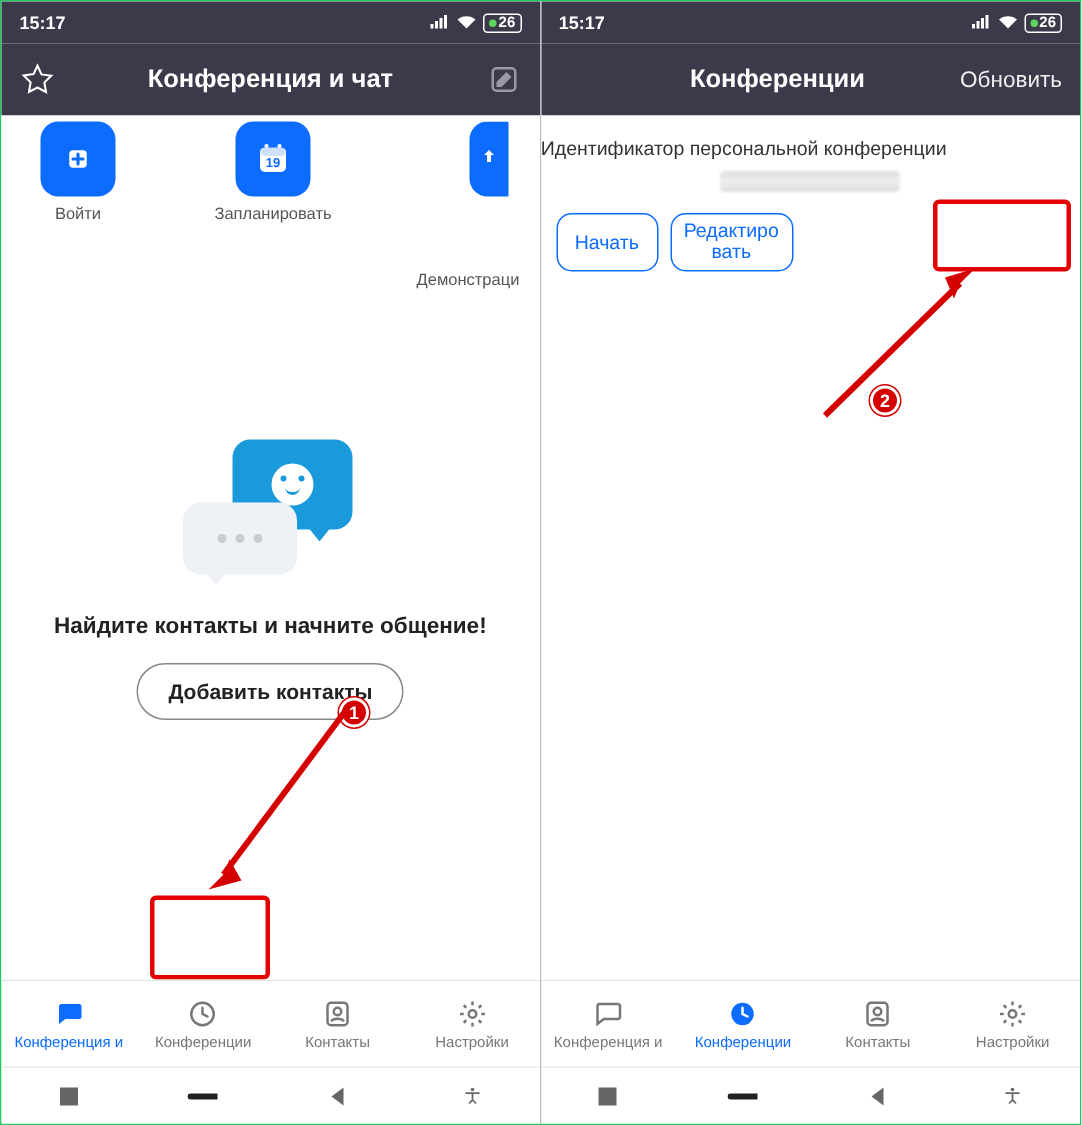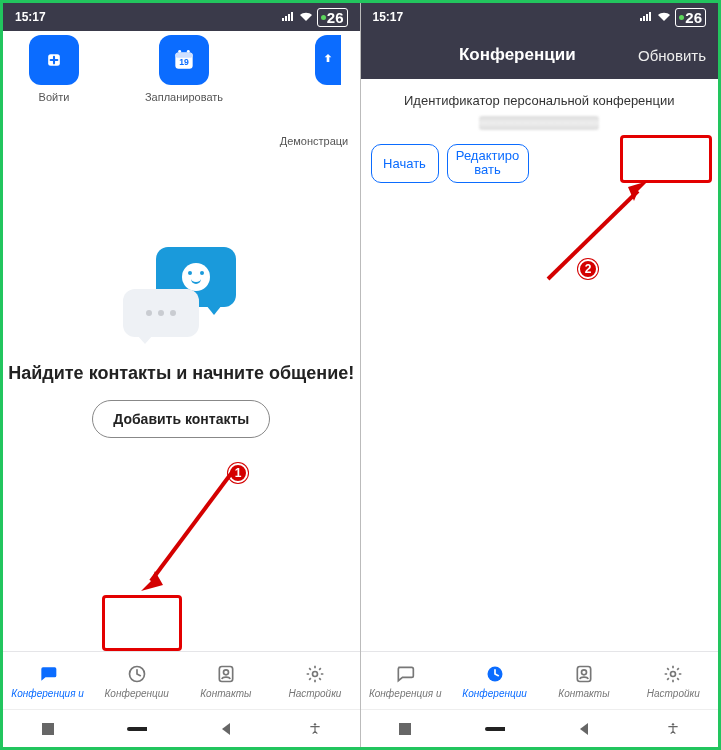--- a/index.html
+++ b/index.html
@@ -1,23 +1,23 @@
 <!DOCTYPE html>
 <html><head>
 <meta charset="utf-8">
 <style>
   * { box-sizing: border-box; margin: 0; padding: 0; }
   body { font-family: -apple-system, Arial, sans-serif; background: #fff; }
-  .container { display: flex; width: 721px; height: 750px; border: 3px solid #22c55e; }
+  .container { display: flex; width: 721px; height: 750px; border: 1px solid #22c55e; }
   .screen { width: 50%; height: 100%; display: flex; flex-direction: column; position: relative; border-right:1px solid #bbb; background:#fff; }
   .screen:last-child { border-right: none; }
 
   .statusbar { height: 28px; background:#3a3a4a; color:#fff; display:flex; align-items:center; justify-content:space-between; padding:0 12px; font-size:12px; font-weight:600; }
   .status-icons { display:flex; align-items:center; gap:4px; }
-  .battery { border:1px solid #fff; border-radius:3px; padding:0 3px; font-size:15px; display:flex; align-items:center; gap:1px; }
+  .battery { border:1px solid #fff; border-radius:3px; padding:0 3px; font-size:10px; display:flex; align-items:center; gap:1px; }
   .bat-dot{width:5px;height:5px;border-radius:50%;background:#5cd65c;}
 
   .header { height: 48px; background:#3a3a4a; color:#fff; display:flex; align-items:center; justify-content:space-between; padding:0 12px; }
   .header-title { font-size:17px; font-weight:600; color:#fff; flex:1; text-align:center; }
   .header-action { font-size:15px; color:#eee; width:auto; }
   .hicon { width:24px; display:flex; justify-content:center; }
 
   .content { flex:1; display:flex; flex-direction:column; background:#fff; overflow:hidden; position:relative; }
 
   .searchbar { margin:10px 12px; background:#f0f0f2; border-radius:8px; height:34px; display:flex; align-items:center; padding:0 10px; color:#999; font-size:14px; gap:8px; }
@@ -32,34 +32,34 @@
   .chat-illustration { margin-top:100px; display:flex; flex-direction:column; align-items:center; position:relative; }
   .bubble1 { width:80px; height:60px; background:#1a9adb; border-radius:12px; position:relative; display:flex; align-items:center; justify-content:center; margin-left:30px; }
   .bubble1::after { content:''; position:absolute; right:14px; bottom:-8px; width:0;height:0;border-left:8px solid transparent;border-right:8px solid transparent;border-top:10px solid #1a9adb; }
   .smile { width:28px;height:28px;border-radius:50%;background:#fff;display:flex;align-items:center;justify-content:center; position:relative;}
   .smile::before{content:'';position:absolute;top:8px;left:6px;width:4px;height:4px;border-radius:50%;background:#1a9adb;box-shadow:12px 0 0 #1a9adb;}
   .smile::after{content:'';position:absolute;bottom:7px;left:9px;width:10px;height:5px;border-bottom:2px solid #1a9adb;border-radius:0 0 10px 10px;}
   .bubble2 { width:76px; height:48px; background:#eef1f5; border-radius:12px; margin-top:-18px; margin-right:40px; display:flex; align-items:center; justify-content:center; gap:6px; position:relative;}
   .bubble2::after { content:''; position:absolute; left:14px; bottom:-7px; width:0;height:0;border-left:8px solid transparent;border-right:8px solid transparent;border-top:9px solid #eef1f5; }
   .dot{width:6px;height:6px;border-radius:50%;background:#c9ccd1;}
 
-  .prompt-text { text-align:center; font-size:18px; font-weight:600; color:#222; margin-top:26px; }
+  .prompt-text { text-align:center; font-size:15px; font-weight:600; color:#222; margin-top:26px; }
   .add-btn { margin:16px auto 0; border:1px solid #888; border-radius:22px; padding:10px 20px; font-size:14px; font-weight:600; color:#222; background:#fff; display:inline-block; }
   .center { text-align:center; }
 
-  .bottom-nav { height:58px; border-top:1px solid #e5e5e8; display:flex;font-style:italic; }
+  .bottom-nav { height:58px; border-top:1px solid #e5e5e8; display:flex; }
   .nav-item { flex:1; display:flex; flex-direction:column; align-items:center; justify-content:center; gap:3px; font-size:10px; color:#777; }
   .nav-item.active { color:#0b6cff; }
   .nav-icon { width:22px; height:22px; display:flex; align-items:center; justify-content:center; }
 
   .sysnav { height:38px; display:flex; align-items:center; justify-content:space-around; border-top:1px solid #eee; }
   .sysnav .sn { width:20px; height:20px; display:flex; align-items:center; justify-content:center; color:#555; }
 
   
-  .pci-label { text-align:center; font-size:13px; color:#333; margin-top:14px; }
+  .pci-label { font-size:13px; color:#333; margin-top:14px; }
   .pci-blur { width:120px; height:14px; background:linear-gradient(#ddd,#eee,#ddd); border-radius:3px; margin:8px auto 14px; filter:blur(1px);}
   .btn-row { display:flex; gap:8px; padding:0 10px;border-radius:17px; }
   .obtn { border:1.5px solid #0b6cff; color:#0b6cff; border-radius:10px; padding:8px 10px; font-size:13px; background:#fff; display:flex; align-items:center; justify-content:center; text-align:center; }
   .obtn.edit { flex-direction:column; line-height:1.1; padding:4px 21px; width:82px;}
   .obtn.start { width:68px; }
   .obtn.send { flex:1; }
 
   
   .hl { position:absolute; border:3px solid #e30000; border-radius:4px; pointer-events:none; }
   .badge { position:absolute; width:20px; height:20px; border-radius:50%; background:#d40000; border:2px solid #fff; color:#fff; font-size:12px; font-weight:700; display:flex; align-items:center; justify-content:center; pointer-events:none; box-shadow:0 0 0 1px #d40000;}
@@ -84,20 +84,34 @@
         <svg width="14" height="10">
             <path d="M7 9L1 3c3-3 9-3 12 0z" fill="#fff"></path>
           </svg>
         <span class="battery">
             <span class="bat-dot"></span>
             <span>26</span>
           </span>
       </div>
     </div>
 
+    <div class="header">
+      <span class="hicon">
+        <svg width="22" height="22" viewBox="0 0 24 24">
+            <path d="M12 2l2.9 6.3L22 9.3l-5 4.9 1.2 7L12 17.8 5.8 21l1.2-7-5-4.9 7.1-1z" fill="none" stroke="#fff" stroke-width="1.5"></path>
+          </svg>
+      </span>
+      <span class="header-title">Конференция и чат</span>
+      <span class="hicon">
+        <svg width="20" height="20" viewBox="0 0 24 24">
+            <rect x="3" y="3" width="18" height="18" rx="3" fill="none" stroke="#9a98a8" stroke-width="2"></rect>
+            <path d="M14 6l4 4-8 8H6v-4z" fill="#9a98a8"></path>
+          </svg>
+      </span>
+    </div>
 
     <div class="content">
 
       <div class="quick-actions">
         <div class="qa">
           <div class="qa-icon">
             <svg width="20" height="20" viewBox="0 0 24 24">
                 <rect x="5" y="5" width="14" height="14" rx="3" fill="#fff"></rect>
                 <path d="M12 8v8M8 12h8" stroke="#0b6cff" stroke-width="2.5" stroke-linecap="round"></path>
               </svg>

